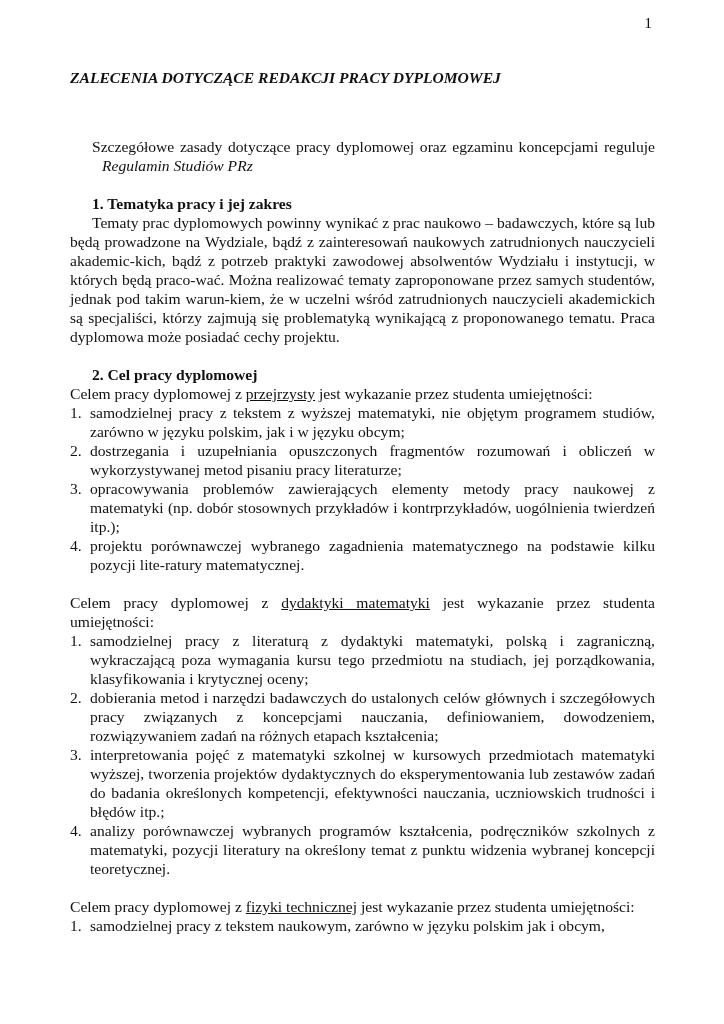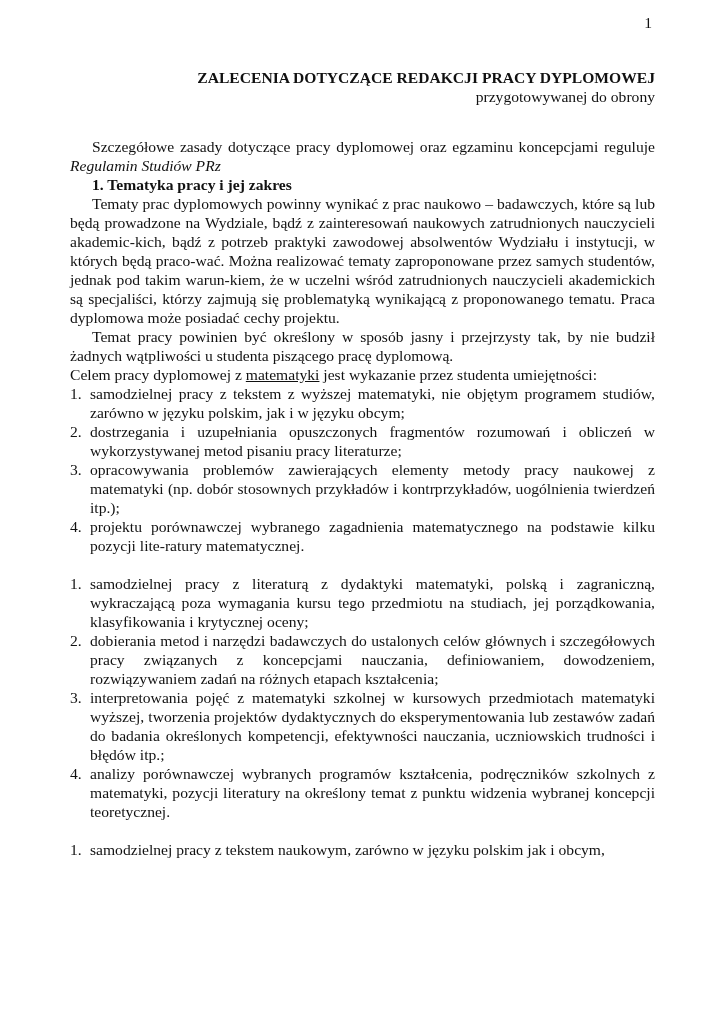--- a/index.html
+++ b/index.html
@@ -1,76 +1,77 @@
 <!DOCTYPE html>
 <html><head>
 <meta charset="utf-8">
 <style>
   html, body { margin: 0; padding: 0; background: #ffffff; }
   body { width: 724px; height: 1024px; position: relative; overflow: hidden;
          font-family: "Liberation Serif", "DejaVu Serif", serif; color: #111; }
   .page { position: absolute; left: 70px; top: 0; width: 585px; font-size: 15.6px; line-height: 19px; }
   .pagenum { position: absolute; right: 72px; top: 14px; font-size: 15.6px; }
-  .center { text-align: right; }
+  .center { text-align: left; font-style: italic; }
   .title { position: absolute; left: 0; width: 100%; top: 68px; }
   .title .h { font-weight: bold; }
   .body { position: absolute; left: 0; top: 137px; width: 585px; }
   p { margin: 0; text-align: justify; }
   .indent { text-indent: 22px; }
-  .heading { font-weight: bold; padding-left: 22px; }
+  .heading { font-weight: bold; padding-left: 22px; margin-top: 19px; }
   .gap { height: 19px; }
   ol { margin: 0; padding: 0; list-style: none; }
   ol li { position: relative; padding-left: 20px; text-align: justify; }
   ol li .num { position: absolute; left: 0; top: 0; }
   u { text-decoration: underline; }
-  i { font-style: italic; }
+  i { font-style: italic; margin-left: 32px; }
 </style>
 </head>
 <body>
 
 <div class="pagenum">1</div>
 
 <div class="page">
 
   <div class="title center">
     <div class="h">ZALECENIA  DOTYCZĄCE  REDAKCJI PRACY DYPLOMOWEJ</div>
-    <div>przygotowywanej do obrony</div>
   </div>
 
   <div class="body">
     <p class="indent"><span>Szczegółowe zasady dotyczące pracy dyplomowej oraz egzaminu koncepcjami reguluje </span><i>Regulamin Studiów PRz</i></p>
 
     <div class="heading">1. Tematyka pracy i jej zakres</div>
     <p class="indent">Tematy prac dyplomowych powinny wynikać z prac naukowo – badawczych, które są lub będą prowadzone na Wydziale, bądź z zainteresowań naukowych zatrudnionych nauczycieli akademic-kich, bądź z potrzeb praktyki zawodowej absolwentów Wydziału i instytucji, w których będą praco-wać. Można realizować tematy zaproponowane przez samych studentów, jednak pod takim warun-kiem, że w uczelni wśród zatrudnionych nauczycieli akademickich są specjaliści, którzy zajmują się problematyką wynikającą z proponowanego tematu. Praca dyplomowa może posiadać cechy projektu.</p>
-    <p class="indent">Temat pracy powinien być określony w sposób jasny i przejrzysty tak, by nie budził żadnych wątpliwości u studenta piszącego pracę dyplomową.</p>
 
+    <div class="heading">2. Cel pracy dyplomowej</div>
 
     <div>
-      <p><span>Celem pracy dyplomowej z </span><u>matematyki</u><span> jest wykazanie przez studenta umiejętności:</span></p>
+      <p><span>Celem pracy dyplomowej z </span><u>przejrzysty</u><span> jest wykazanie przez studenta umiejętności:</span></p>
       <ol>
         <li><span class="num">1.</span><span>samodzielnej pracy z tekstem z wyższej matematyki, nie objętym programem studiów, zarówno w języku polskim, jak i w języku obcym;</span></li>
         <li><span class="num">2.</span><span>dostrzegania i uzupełniania opuszczonych fragmentów rozumowań i obliczeń w wykorzystywanej metod pisaniu pracy literaturze;</span></li>
         <li><span class="num">3.</span><span>opracowywania problemów zawierających elementy metody pracy naukowej z matematyki (np. dobór stosownych przykładów i kontrprzykładów, uogólnienia twierdzeń itp.);</span></li>
         <li><span class="num">4.</span><span>projektu porównawczej wybranego zagadnienia matematycznego na podstawie kilku pozycji lite-ratury matematycznej.</span></li>
       </ol>
     </div>
 
     <div class="gap"></div>
 
     <div>
+      <p><span>Celem pracy dyplomowej z </span><u>dydaktyki matematyki</u><span> jest wykazanie przez studenta umiejętności:</span></p>
       <ol>
         <li><span class="num">1.</span><span>samodzielnej pracy z literaturą z dydaktyki matematyki, polską i zagraniczną, wykraczającą poza wymagania kursu tego przedmiotu na studiach, jej porządkowania, klasyfikowania i krytycznej oceny;</span></li>
         <li><span class="num">2.</span><span>dobierania metod i narzędzi badawczych do ustalonych celów głównych i szczegółowych pracy związanych z koncepcjami nauczania, definiowaniem, dowodzeniem, rozwiązywaniem zadań na różnych etapach kształcenia;</span></li>
         <li><span class="num">3.</span><span>interpretowania pojęć z matematyki szkolnej w kursowych przedmiotach matematyki wyższej, tworzenia projektów dydaktycznych do eksperymentowania lub zestawów zadań do badania określonych kompetencji, efektywności nauczania, uczniowskich trudności i błędów itp.;</span></li>
         <li><span class="num">4.</span><span>analizy porównawczej wybranych programów kształcenia, podręczników szkolnych z matematyki, pozycji literatury na określony temat z punktu widzenia wybranej koncepcji teoretycznej.</span></li>
       </ol>
     </div>
 
     <div class="gap"></div>
 
     <div>
+      <p><span>Celem pracy dyplomowej z </span><u>fizyki technicznej</u><span> jest wykazanie przez studenta umiejętności:</span></p>
       <ol>
         <li><span class="num">1.</span><span>samodzielnej pracy z tekstem naukowym, zarówno w języku polskim jak i obcym,</span></li>
 
       </ol>
     </div>
   </div>
 </div>
 
 </body></html>

